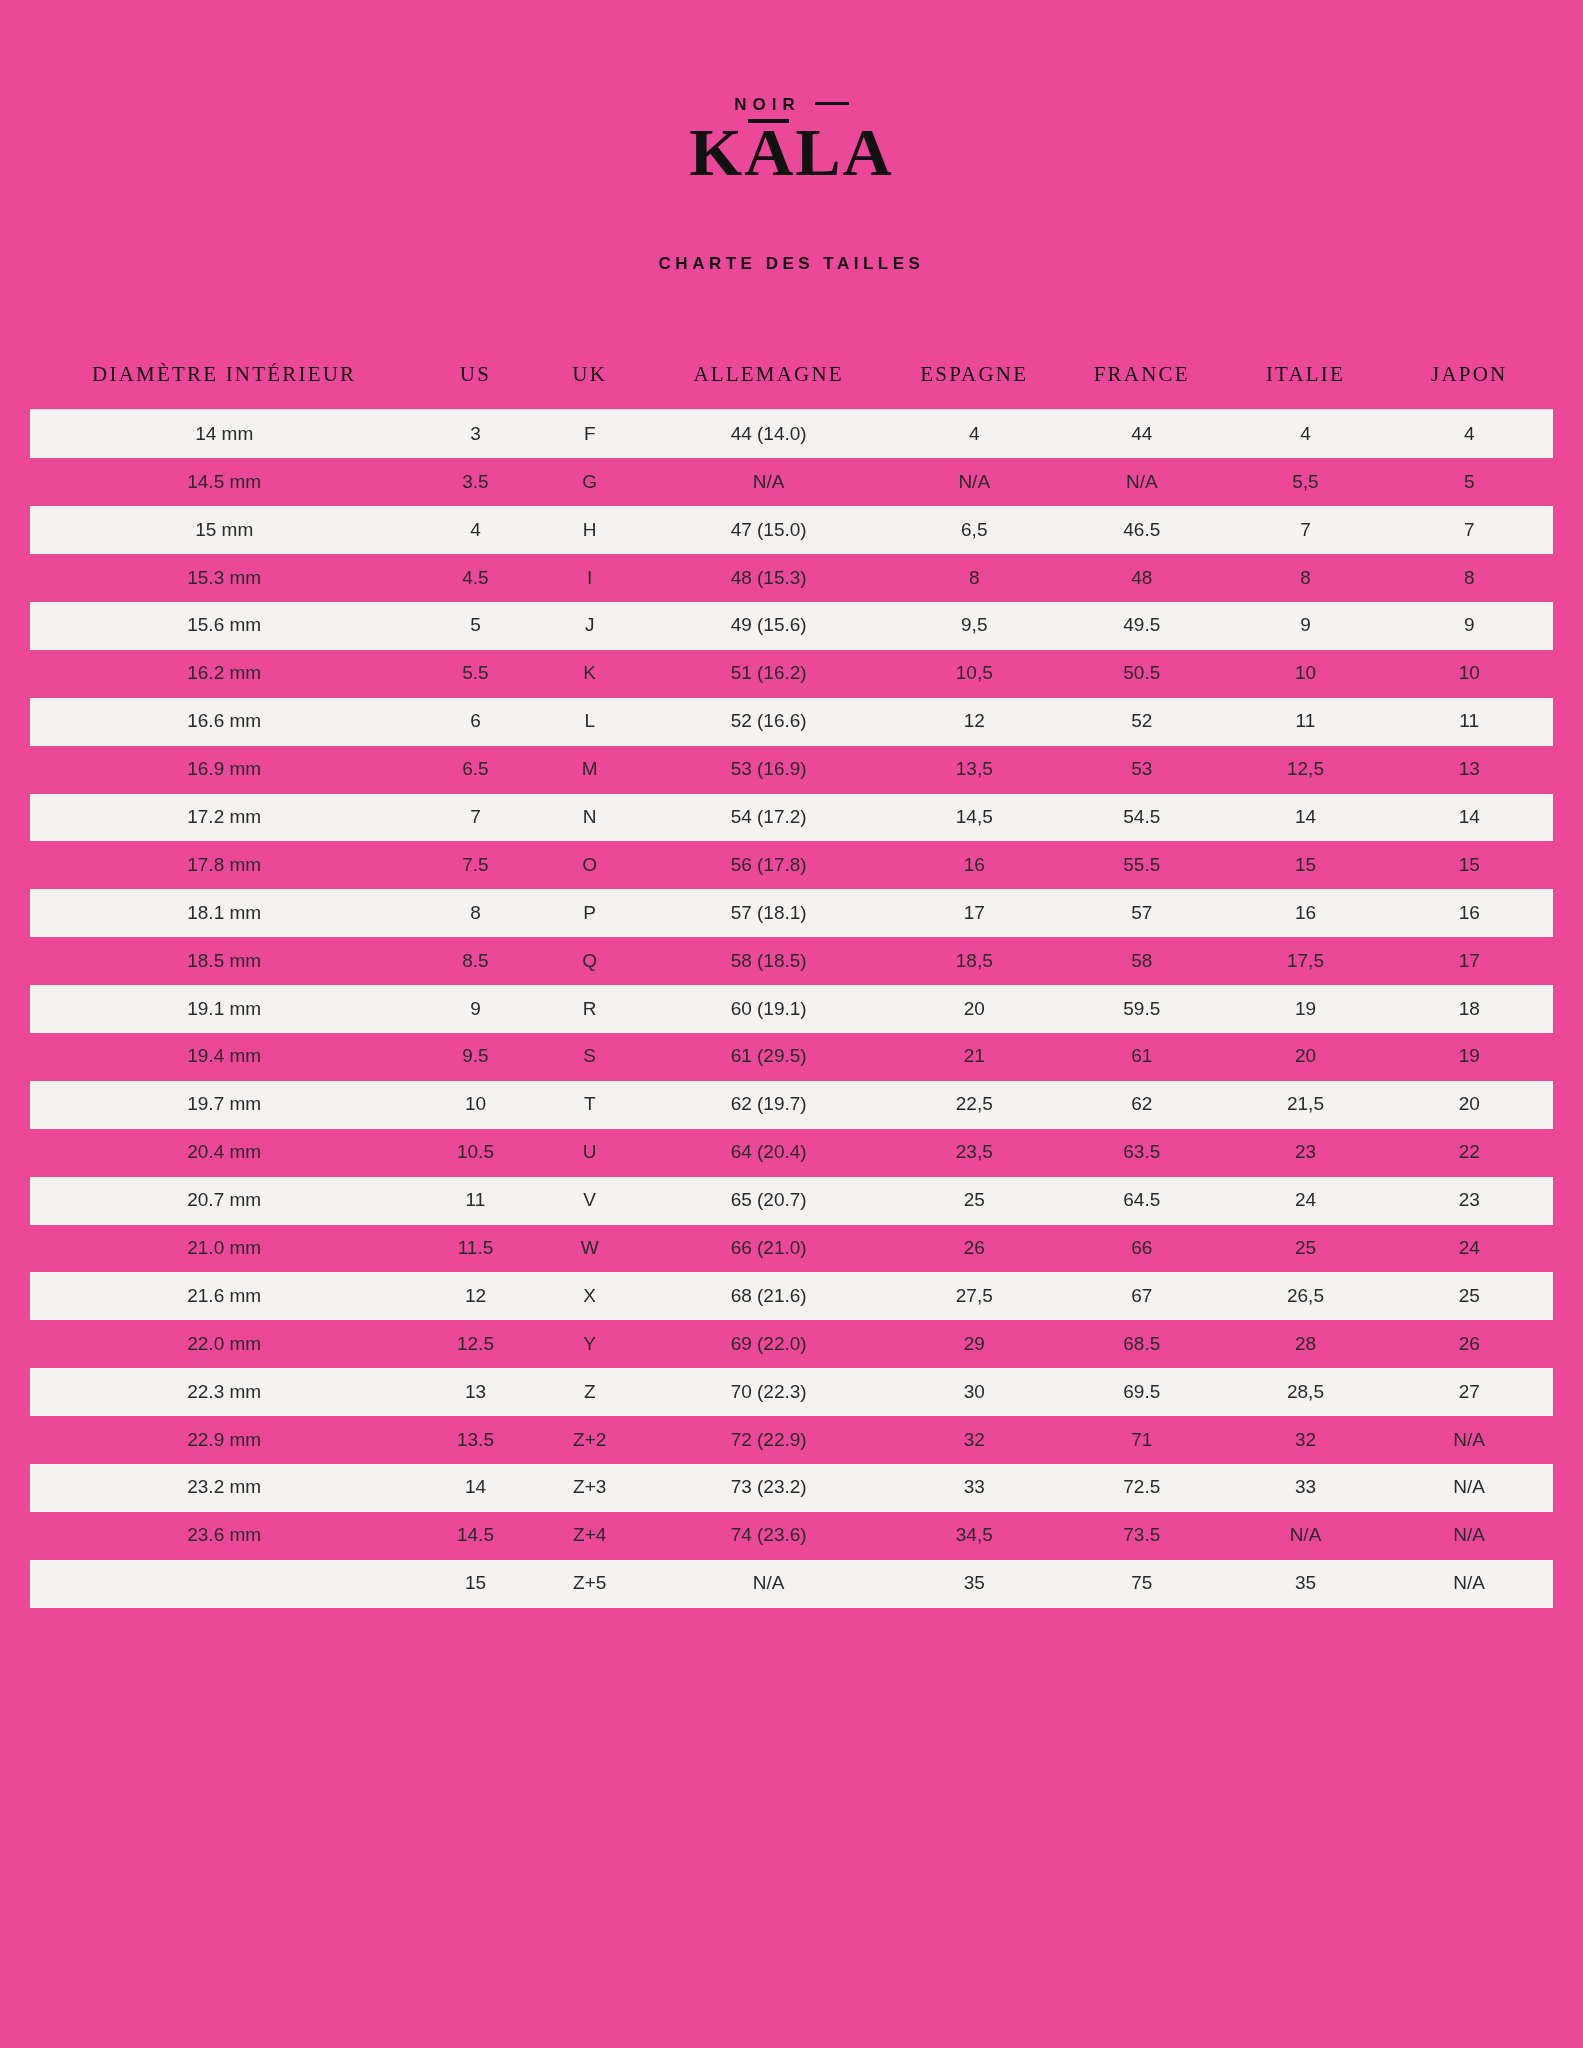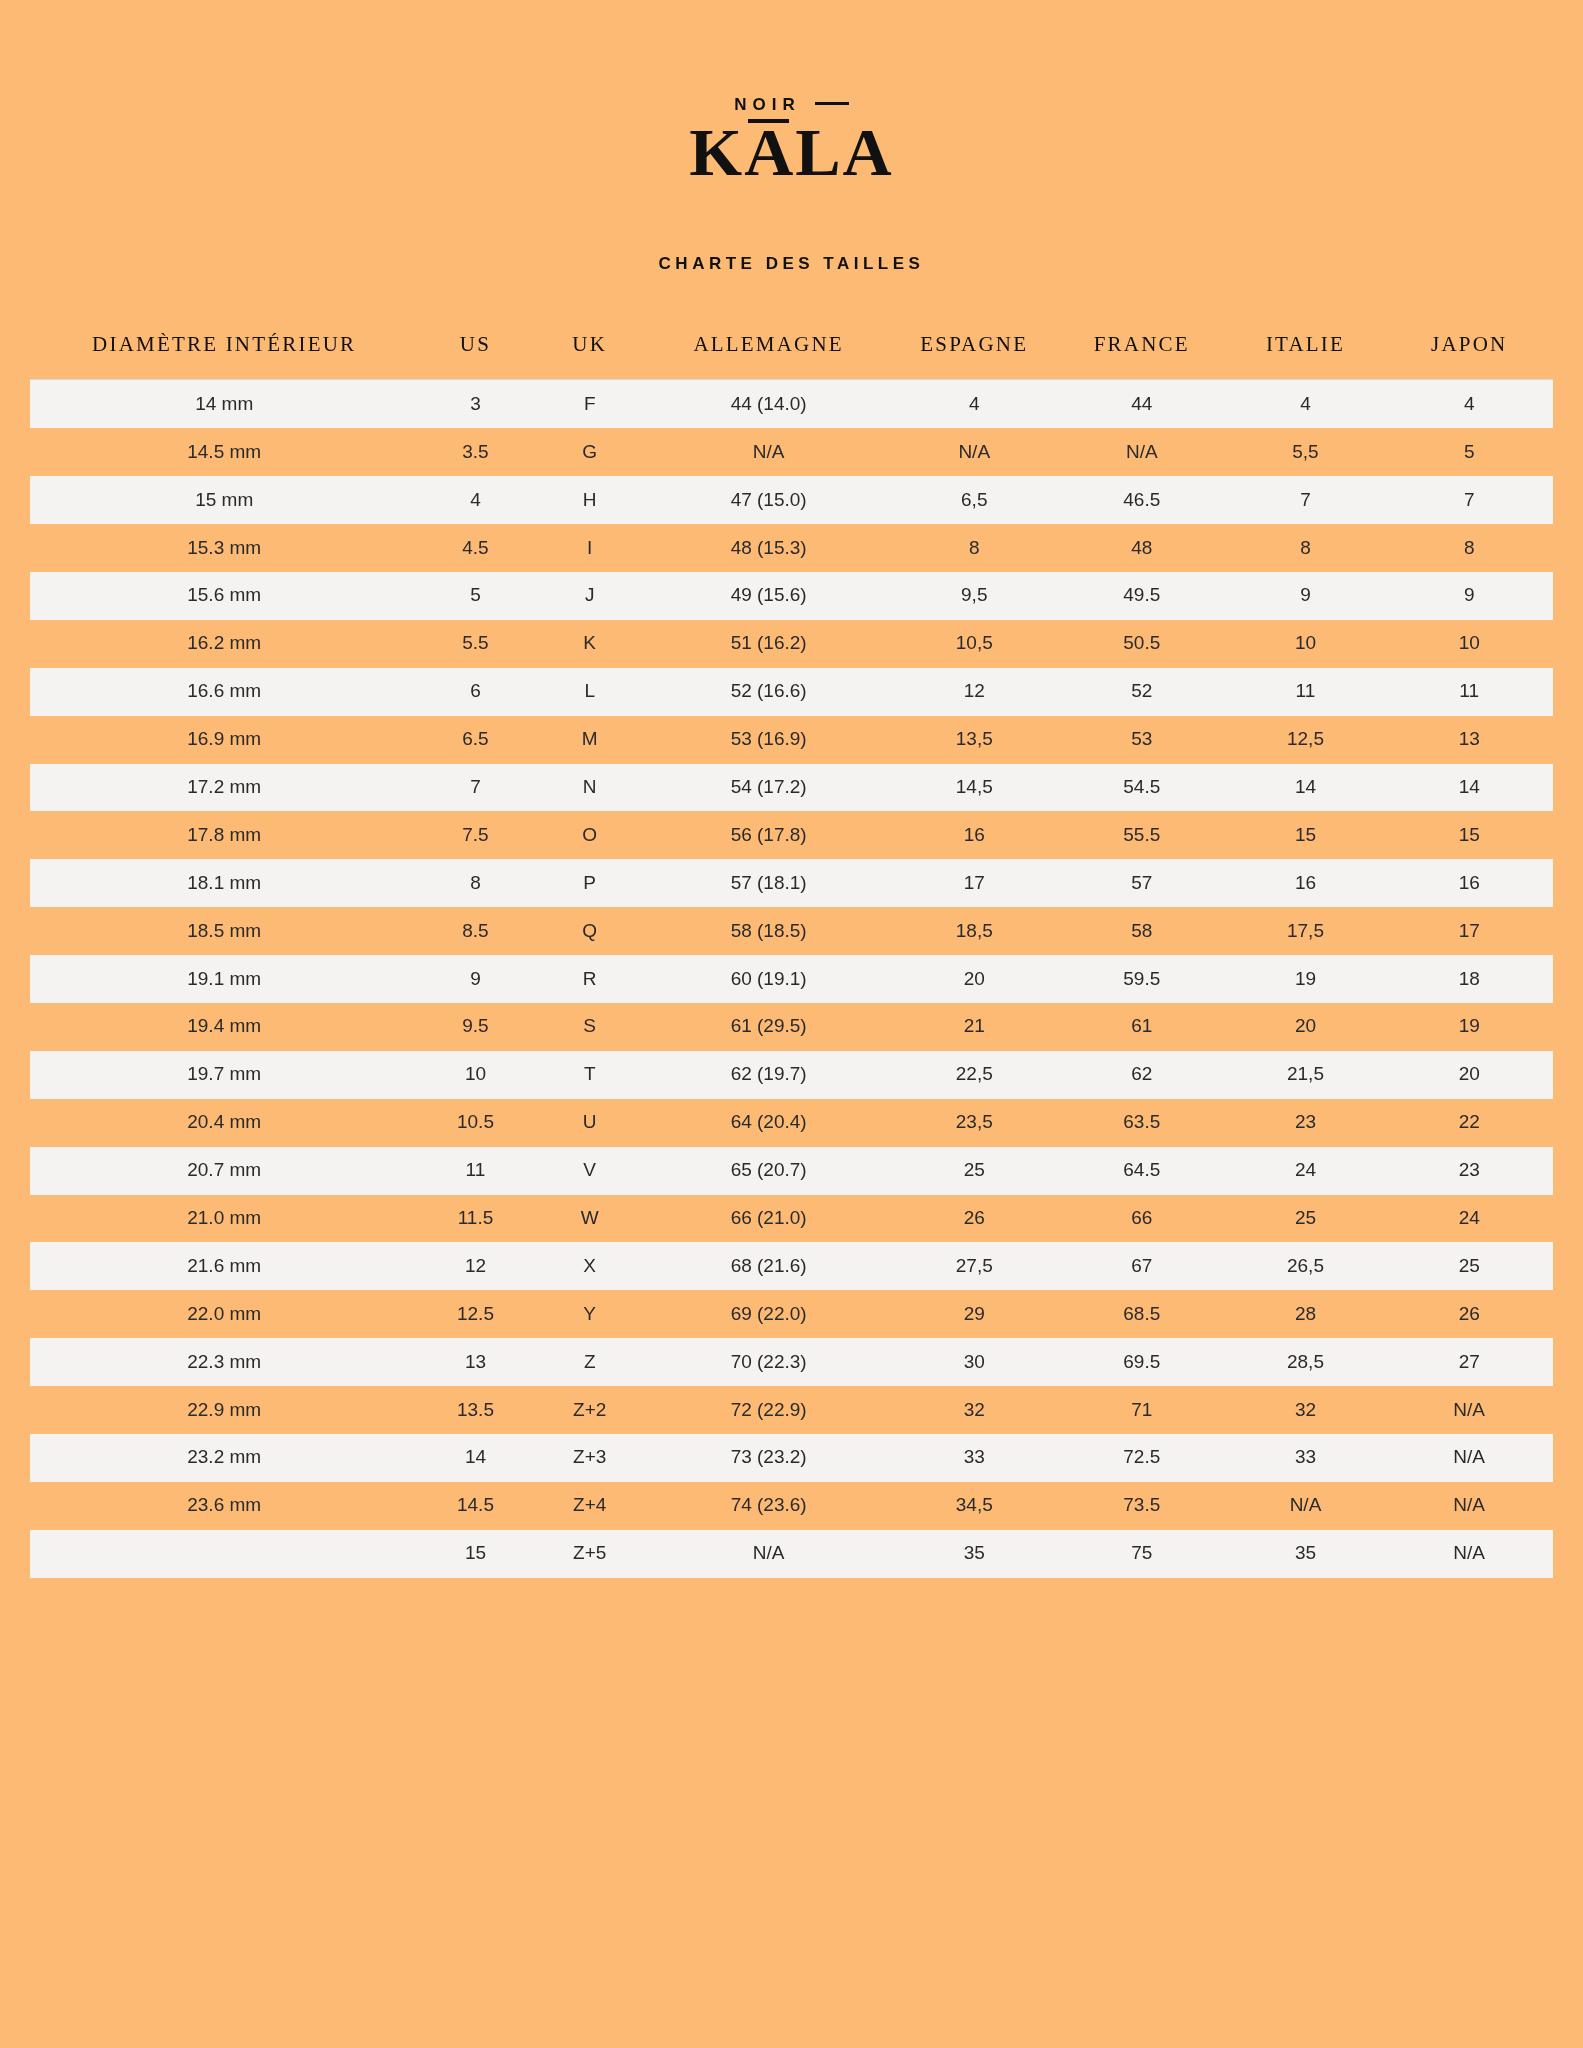--- a/index.html
+++ b/index.html
@@ -13,21 +13,21 @@
     font-family: "Liberation Sans", sans-serif;
     color: #1a1a1a;
     -webkit-font-smoothing: antialiased;
   }
   .page {
     width: 1583px;
     height: 2048px;
     box-sizing: border-box;
     padding: 0;
     position: relative;
-    background: #fdba74;
+    background: #ec4899;
   }
 
   
   .brand {
     text-align: center;
     padding-top: 96px;
   }
   .brand-top {
     display: flex;
     align-items: center;
@@ -79,21 +79,21 @@
     margin-top: 66px;
     font-family: "Liberation Sans", sans-serif;
     font-size: 17px;
     font-weight: 700;
     letter-spacing: 4.5px;
     color: #111;
   }
 
   
   .table-wrap {
-    margin-top: 58px;
+    margin-top: 88px;
     padding: 0 30px;
   }
   table.size-chart {
     width: 100%;
     border-collapse: collapse;
     table-layout: fixed;
   }
   table.size-chart thead th {
     font-family: "Liberation Serif", serif;
     font-weight: 400;

